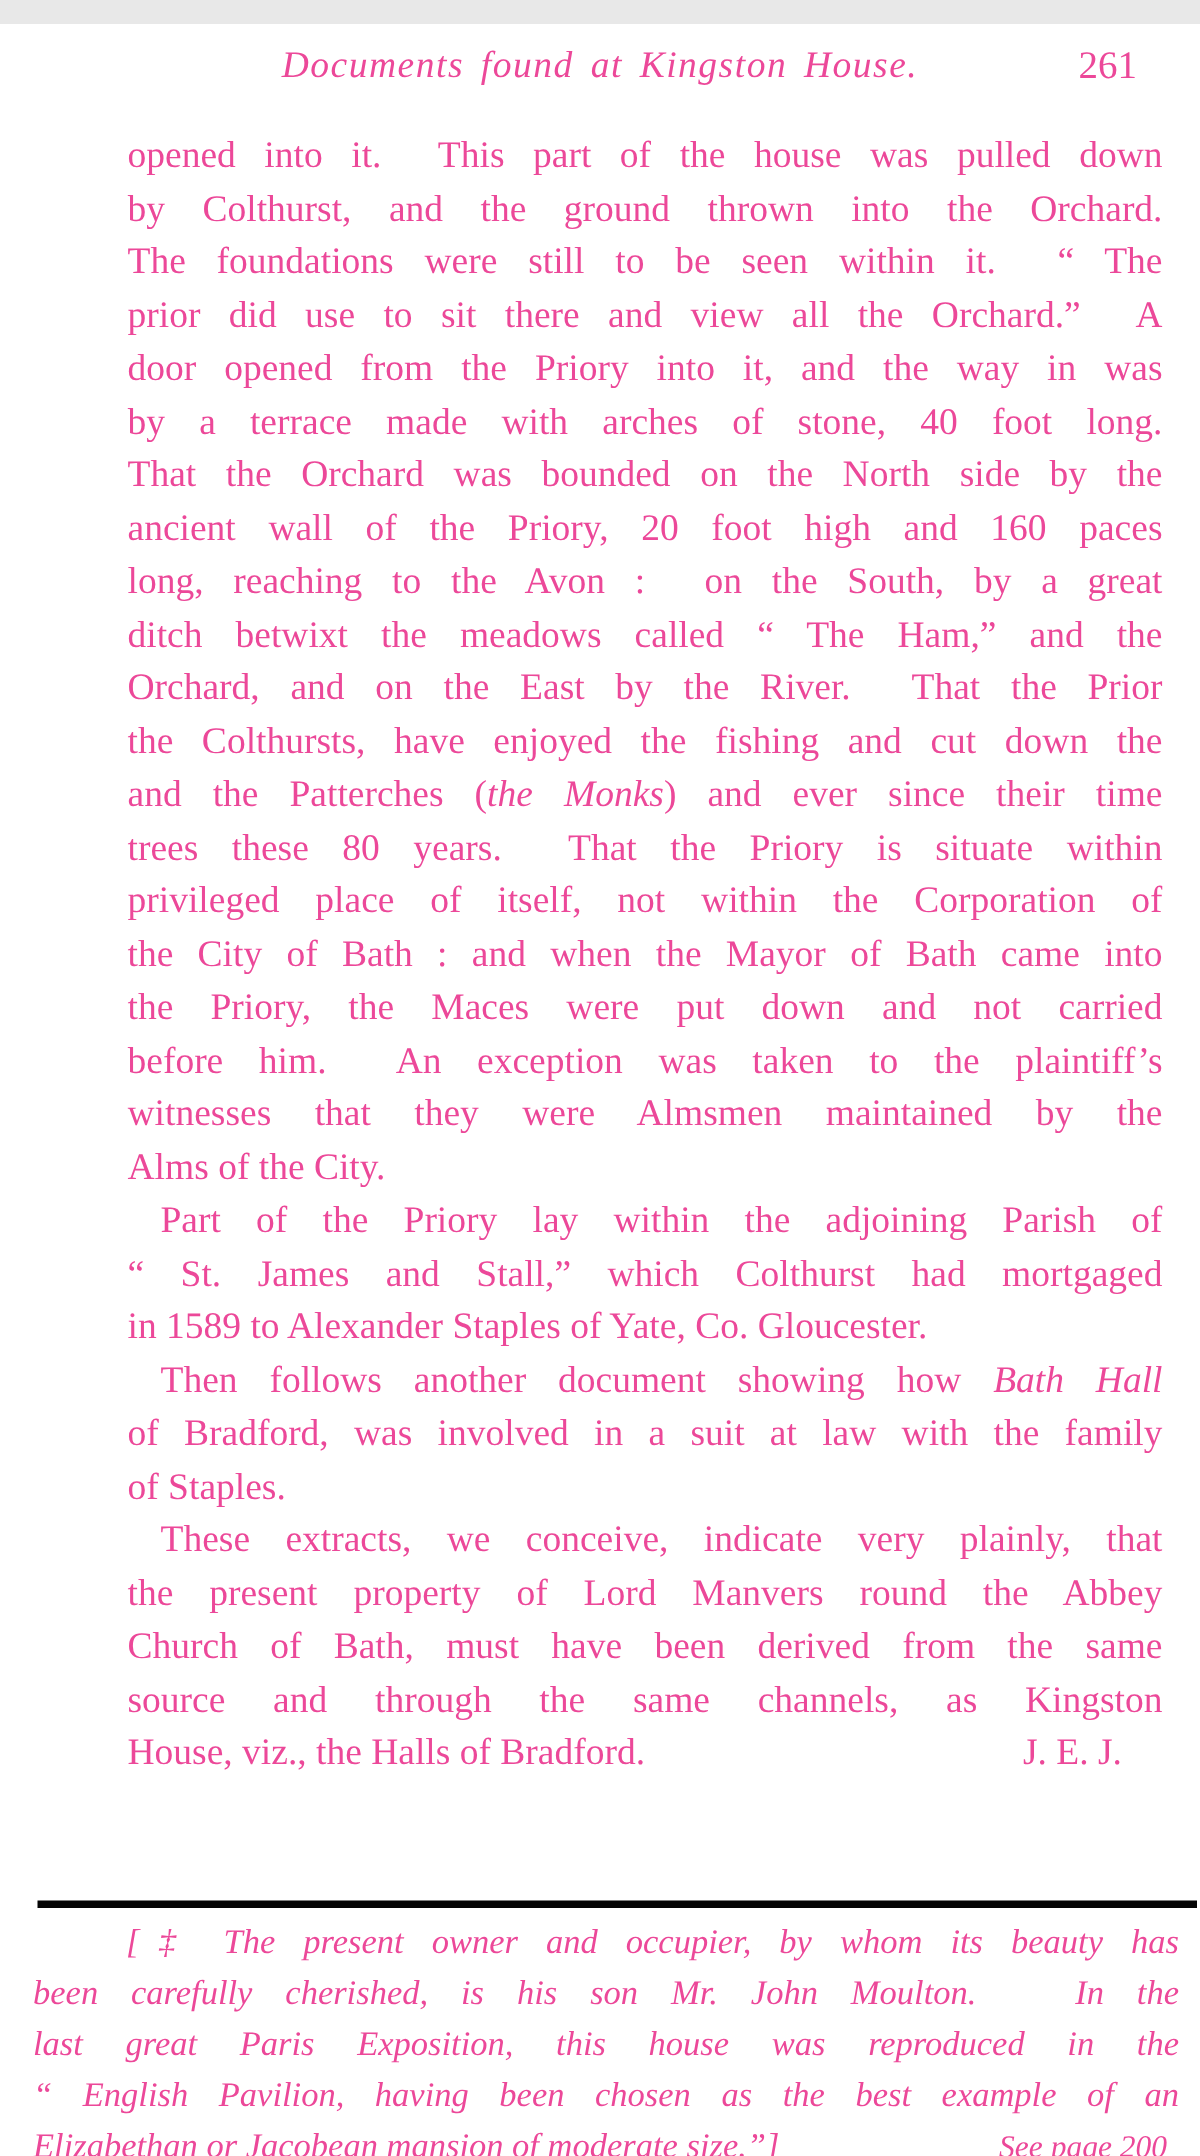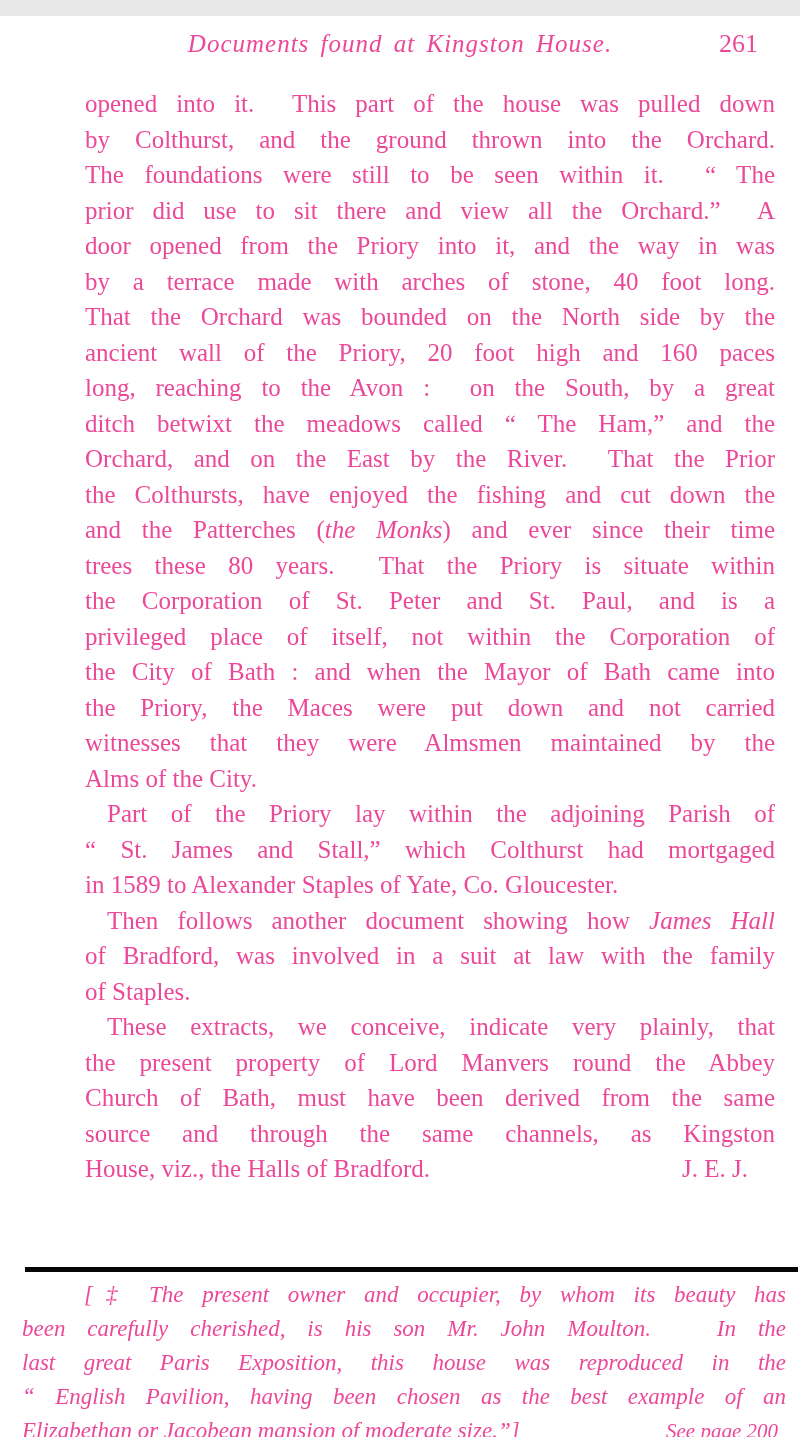--- a/index.html
+++ b/index.html
@@ -121,30 +121,30 @@
       <div class="text-line"><span>door opened from the Priory into it, and the way in was</span></div>
       <div class="text-line"><span>by a terrace made with arches of stone, 40 foot long.</span></div>
       <div class="text-line"><span>That the Orchard was bounded on the North side by the</span></div>
       <div class="text-line"><span>ancient wall of the Priory, 20 foot high and 160 paces</span></div>
       <div class="text-line"><span>long, reaching to the Avon :&nbsp; on the South, by a great</span></div>
       <div class="text-line"><span>ditch betwixt the meadows called “ The Ham,” and the</span></div>
       <div class="text-line"><span>Orchard, and on the East by the River.&nbsp; That the Prior</span></div>
       <div class="text-line"><span>the Colthursts, have enjoyed the fishing and cut down the</span></div>
       <div class="text-line"><span>and the Patterches (</span><span class="it">the Monks</span><span>) and ever since their time</span></div>
       <div class="text-line"><span>trees these 80 years.&nbsp; That the Priory is situate within</span></div>
-      <div class="text-line"><span>the Corporation of St. Peter and St. Paul, and is a</span></div>
       <div class="text-line"><span>privileged place of itself, not within the Corporation of</span></div>
       <div class="text-line"><span>the City of Bath : and when the Mayor of Bath came into</span></div>
       <div class="text-line"><span>the Priory, the Maces were put down and not carried</span></div>
+      <div class="text-line"><span>before him.&nbsp; An exception was taken to the plaintiff’s</span></div>
       <div class="text-line"><span>witnesses that they were Almsmen maintained by the</span></div>
       <div class="text-line end"><span>Alms of the City.</span></div>
       <div class="text-line indent"><span>Part of the Priory lay within the adjoining Parish of</span></div>
       <div class="text-line"><span>“ St. James and Stall,” which Colthurst had mortgaged</span></div>
       <div class="text-line end"><span>in 1589 to Alexander Staples of Yate, Co. Gloucester.</span></div>
-      <div class="text-line indent"><span>Then follows another document showing how </span><span class="it">James Hall</span></div>
+      <div class="text-line indent"><span>Then follows another document showing how </span><span class="it">Bath Hall</span></div>
       <div class="text-line"><span>of Bradford, was involved in a suit at law with the family</span></div>
       <div class="text-line end"><span>of Staples.</span></div>
       <div class="text-line indent"><span>These extracts, we conceive, indicate very plainly, that</span></div>
       <div class="text-line"><span>the present property of Lord Manvers round the Abbey</span></div>
       <div class="text-line"><span>Church of Bath, must have been derived from the same</span></div>
       <div class="text-line"><span>source and through the same channels, as Kingston</span></div>
       <div class="text-line end flexline">
         <span><span>House, viz., the Halls of Bradford.</span></span>
         <span class="right-text">J. E. J.</span>
       </div>

